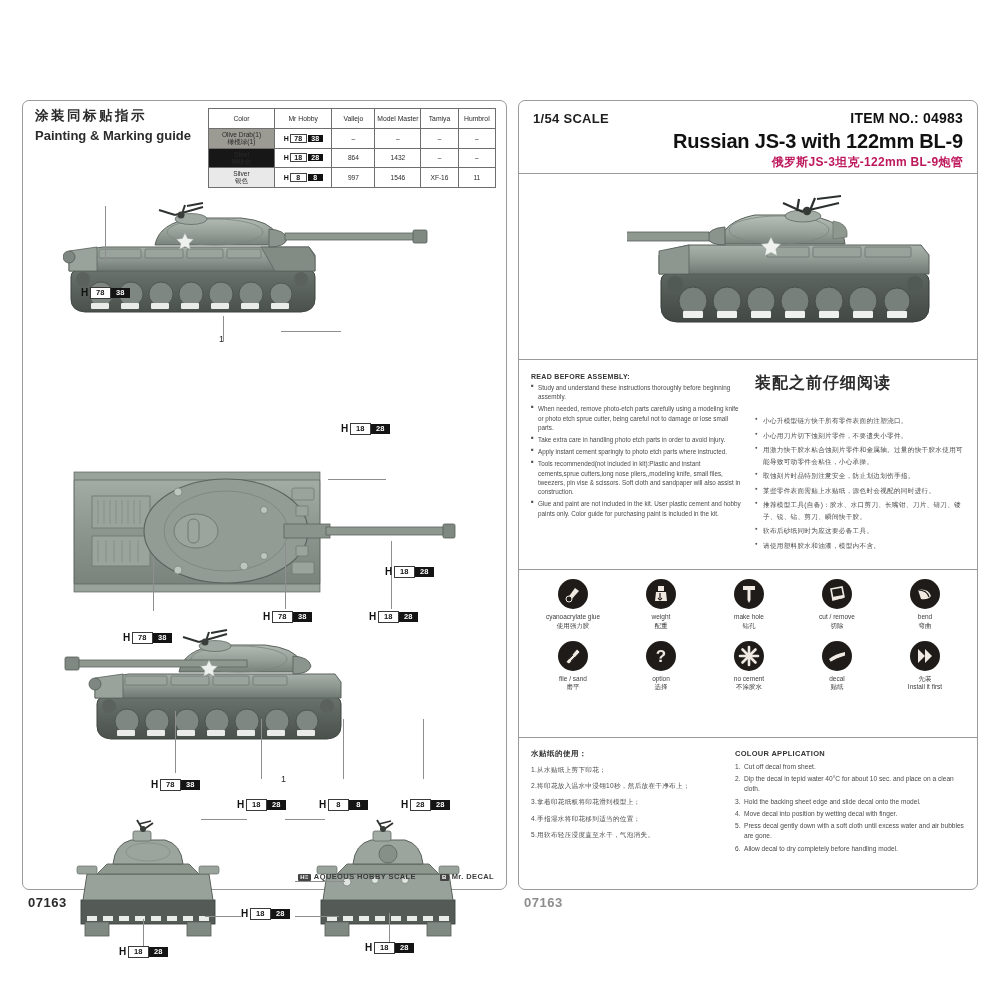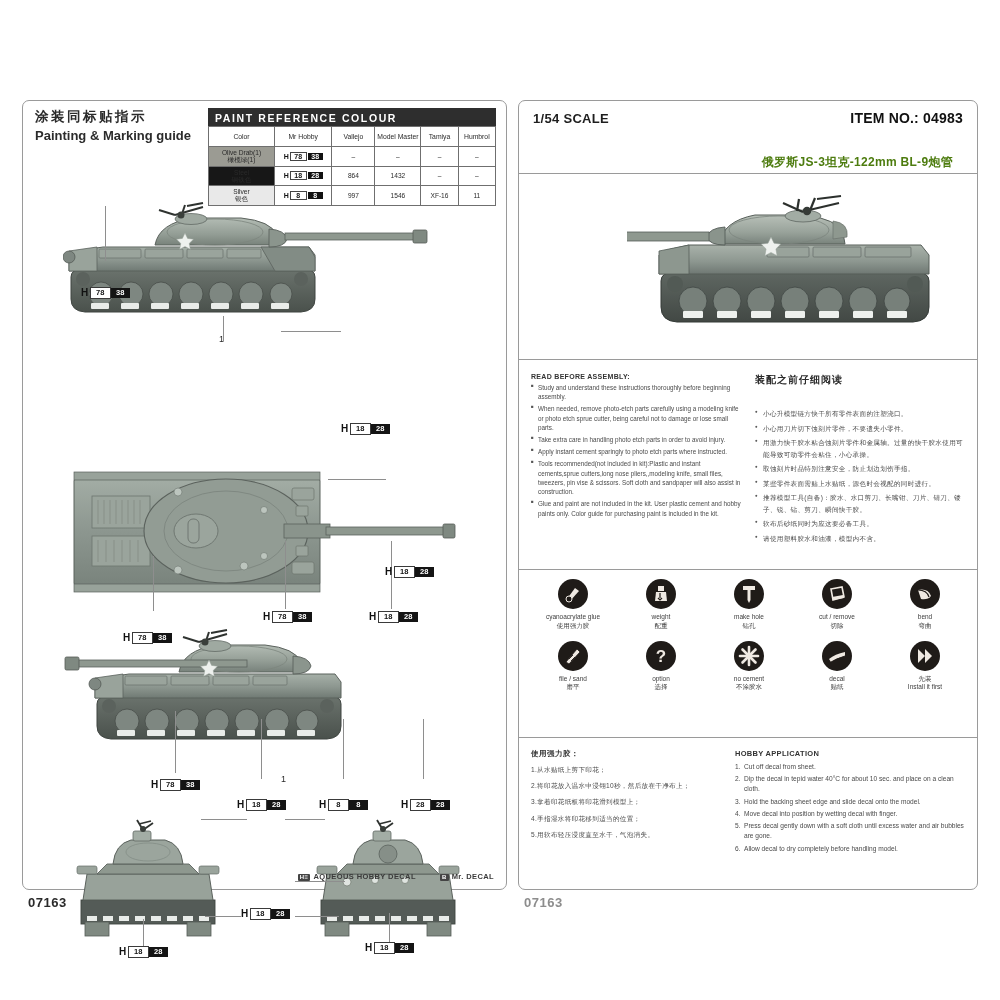--- a/index.html
+++ b/index.html
@@ -24,21 +24,21 @@
   #right-panel{left:518px;top:100px;width:460px;height:790px;}
 
   .footer-code{
     position:absolute;font-size:13px;font-weight:bold;letter-spacing:.5px;color:#2a2a2a;
   }
   #left-footer{left:28px;top:895px;}
   #right-footer{left:524px;top:895px;color:#8d8d8d;}
 
   
   #left-title-block{position:absolute;left:12px;top:8px;width:180px;}
-  .cn-title{font-size:13.5px;font-weight:bold;letter-spacing:2.5px;color:#2b2b2b;line-height:1.25;}
+  .cn-title{font-size:13.5px;font-weight:bold;letter-spacing:2.5px;color:#2b2b2b;line-height:1.25;font-family:Liberation Mono, monospace;}
   .en-title{font-size:13px;font-weight:bold;color:#2b2b2b;margin-top:2px;}
 
   
   #paint-table-wrap{position:absolute;left:185px;top:7px;width:288px;}
   .pt-title{
     background:#2e2e2e;color:#fff;font-size:10.5px;font-weight:bold;
     letter-spacing:1.6px;padding:2.5px 6px;border:1px solid #2e2e2e;
     border-bottom:none;
   }
   table.paint{border-collapse:collapse;width:100%;table-layout:fixed;}
@@ -90,35 +90,35 @@
   .idx-num{position:absolute;font-size:9px;color:#2a2a2a;z-index:6;}
 
   
   .tank{position:absolute;}
   .tank svg{display:block;}
 
   
   #scale-label{position:absolute;left:14px;top:10px;font-size:13px;font-weight:bold;letter-spacing:.3px;color:#1e1e1e;}
   #item-no{position:absolute;right:14px;top:9px;font-size:14px;font-weight:bold;letter-spacing:.2px;color:#111;}
   #kit-name{position:absolute;right:14px;top:29px;font-size:20px;font-weight:bold;letter-spacing:-.2px;color:#111;}
-  #kit-name-cn{position:absolute;right:24px;top:53px;font-size:12px;font-weight:bold;color:#4d7c0f;letter-spacing:.3px;}
+  #kit-name-cn{position:absolute;right:14px;top:53px;font-size:12px;font-weight:bold;color:#be185d;letter-spacing:.3px;}
   .hrule{position:absolute;background:#9a9a9a;height:1px;left:0;width:100%;}
 
   
   #rba{position:absolute;left:12px;top:272px;width:212px;}
   #rba .head{font-size:7px;font-weight:bold;letter-spacing:.3px;color:#333;margin-bottom:3px;}
   #rba ul{margin:0;padding:0;list-style:none;}
   #rba li{
     font-size:6.3px;line-height:1.5;color:#4a4a4a;margin-bottom:2.5px;
     padding-left:7px;position:relative;text-align:left;
   }
   #rba li:before{content:"\25A0";position:absolute;left:0;top:0;font-size:4.5px;color:#555;}
 
   #rba-cn{position:absolute;left:236px;top:272px;width:210px;}
-  #rba-cn .head{font-size:10px;font-weight:bold;letter-spacing:1px;color:#2b2b2b;margin-bottom:21px;}
+  #rba-cn .head{font-size:16px;font-weight:bold;letter-spacing:1px;color:#2b2b2b;margin-bottom:21px;}
   #rba-cn ul{margin:0;padding:0;list-style:none;}
   #rba-cn li{
     font-size:6.6px;line-height:1.75;color:#4a4a4a;margin-bottom:3px;
     padding-left:8px;position:relative;letter-spacing:.3px;
   }
   #rba-cn li:before{content:"\25CF";position:absolute;left:0;top:0;font-size:4.5px;color:#555;}
 
   
   #symbols{position:absolute;left:10px;top:478px;width:440px;}
   .sym-row{display:flex;justify-content:space-around;margin-bottom:10px;}
@@ -150,21 +150,20 @@
 <div class="sheet">
 
   <div class="panel" id="left-panel">
 
     <div id="left-title-block">
       <div class="cn-title">涂装同标贴指示</div>
       <div class="en-title">Painting &amp; Marking guide</div>
     </div>
 
     <div id="paint-table-wrap">
-      <div class="pt-title">PAINT  REFERENCE COLOUR</div>
       <table class="paint">
         <colgroup>
           <col style="width:23%">
             <col style="width:20%">
             <col style="width:15%">
             <col style="width:16%">
             <col style="width:13%">
             <col style="width:13%">
         </colgroup>
         <thead>
@@ -586,34 +585,35 @@
       <span class="ch">H</span>
       <span class="cw">18</span>
       <span class="cb">28</span>
     </div>
 
     <div class="idx-num" style="left:196px;top:233px;">1</div>
     <div class="idx-num" style="left:258px;top:673px;">1</div>
 
     <div id="color-legend">
       <span>
-        <span class="legend-chip">H≡</span><span>AQUEOUS HOBBY DECAL</span>
+        <span class="legend-chip">H≡</span><span>AQUEOUS HOBBY SCALE</span>
       </span>
       <span>
         <span class="legend-chip">B</span><span>Mr. DECAL</span>
       </span>
     </div>
   </div>
 
   <div class="footer-code" id="left-footer">07163</div>
 
   <div class="panel" id="right-panel">
 
     <div id="scale-label">1/54 SCALE</div>
     <div id="item-no">ITEM NO.: 04983</div>
+    <div id="kit-name">Russian JS-3 with 122mm BL-9</div>
     <div id="kit-name-cn">俄罗斯JS-3坦克-122mm BL-9炮管</div>
 
     <div class="hrule" style="top:72px;"></div>
 
     <div class="tank" style="left:108px;top:88px;">
       <svg width="340" height="160" viewBox="0 0 340 160">
         <defs>
           <linearGradient id="bhull" x1="0" y1="0" x2="0" y2="1">
             <stop offset="0%" stop-color="#a9b2aa"></stop>
               <stop offset="55%" stop-color="#8e9891"></stop>
@@ -825,30 +825,30 @@
           </div>
           <div class="l1">先装</div>
           <div class="l2">Install it first</div>
         </div>
       </div>
     </div>
 
     <div class="hrule" style="top:636px;"></div>
 
     <div id="decal-cn">
-      <div class="head">使用强力胶：</div>
+      <div class="head">水贴纸的使用：</div>
       <div class="ln">1.从水贴纸上剪下印花；</div>
       <div class="ln">2.将印花放入温水中浸䦀10秒，然后放在干净布上；</div>
       <div class="ln">3.拿着印花纸板将印花滑到模型上；</div>
       <div class="ln">4.手指湿水将印花移到适当的位置；</div>
       <div class="ln">5.用软布轻压浸度直至水干，气泡消失。</div>
     </div>
 
     <div id="decal-en">
-      <div class="head">HOBBY APPLICATION</div>
+      <div class="head">COLOUR APPLICATION</div>
       <ol>
         <li>Cut off decal from sheet.</li>
         <li>Dip the decal in tepid water 40°C for about 10 sec. and place on a clean cloth.</li>
         <li>Hold the backing sheet edge and slide decal onto the model.</li>
         <li>Move decal into position by wetting decal with finger.</li>
         <li>Press decal gently down with a soft cloth until excess water and air bubbles are gone.</li>
         <li>Allow decal to dry completely before handling model.</li>
       </ol>
     </div>
   </div>

